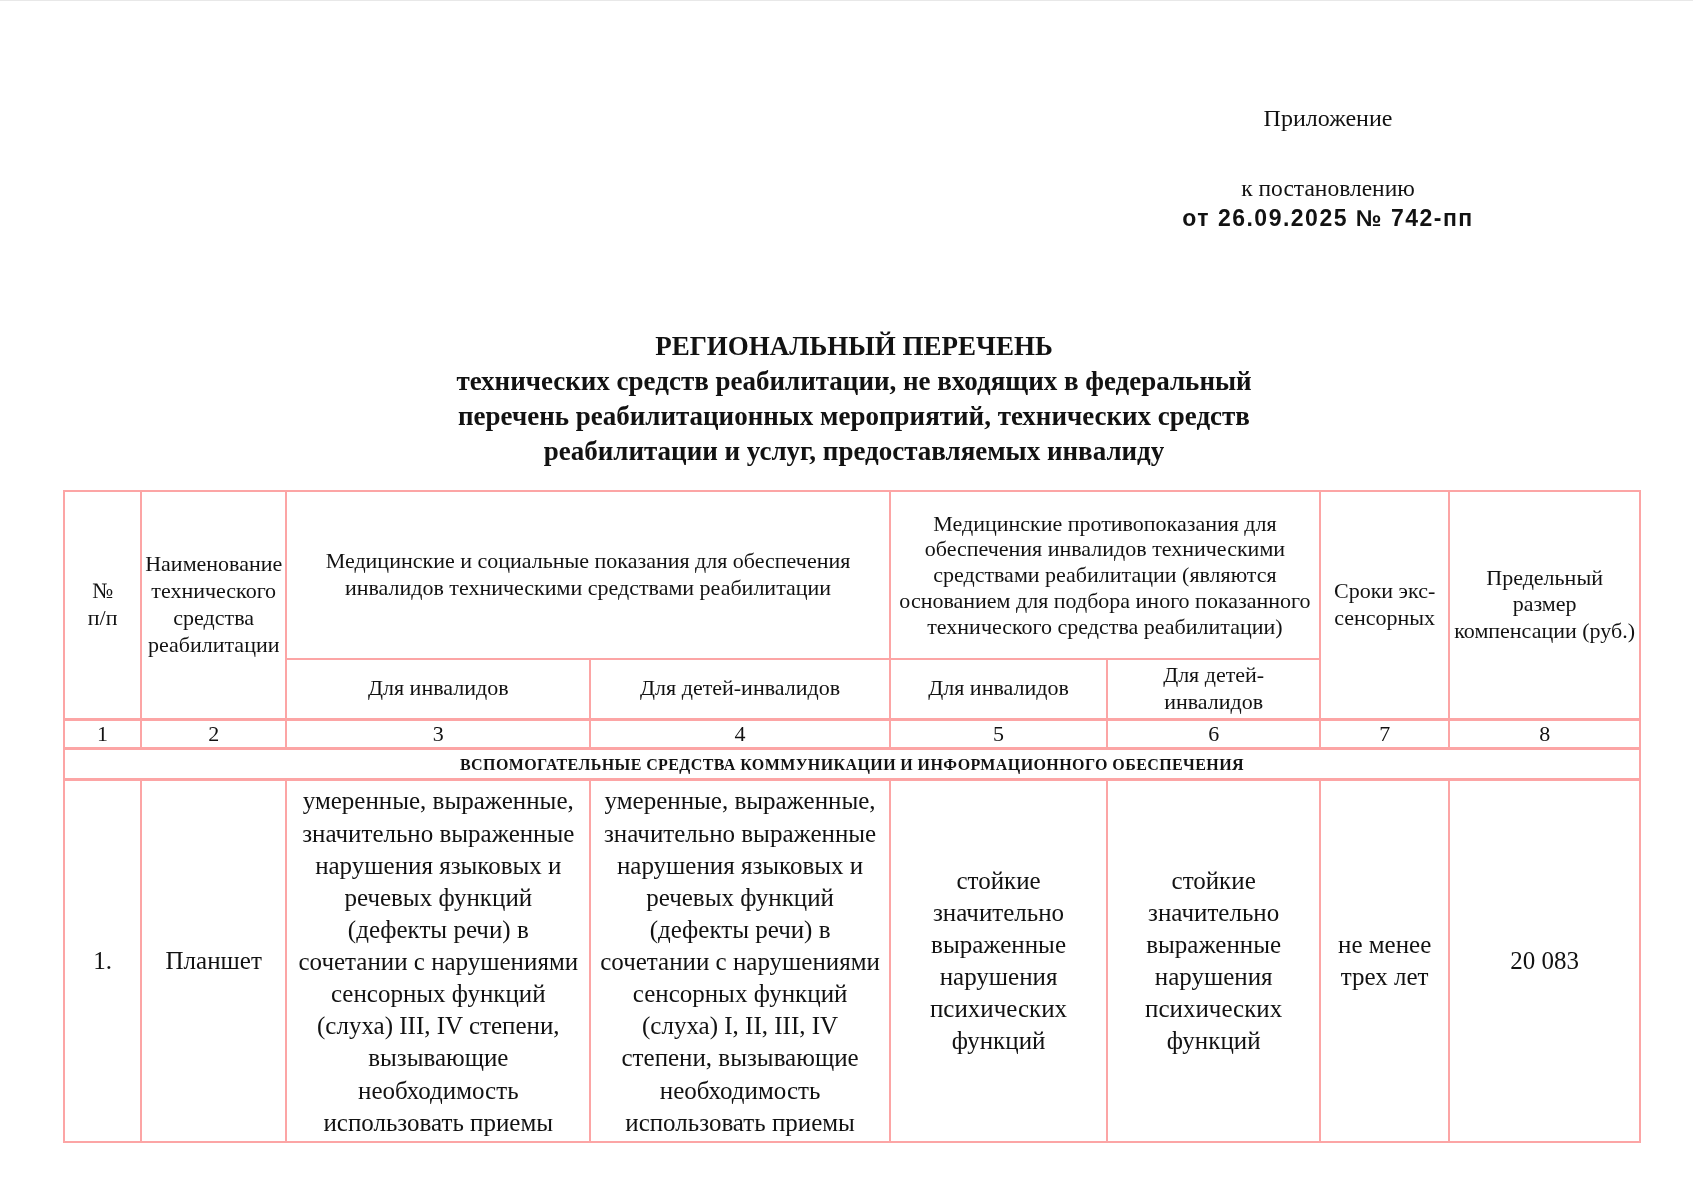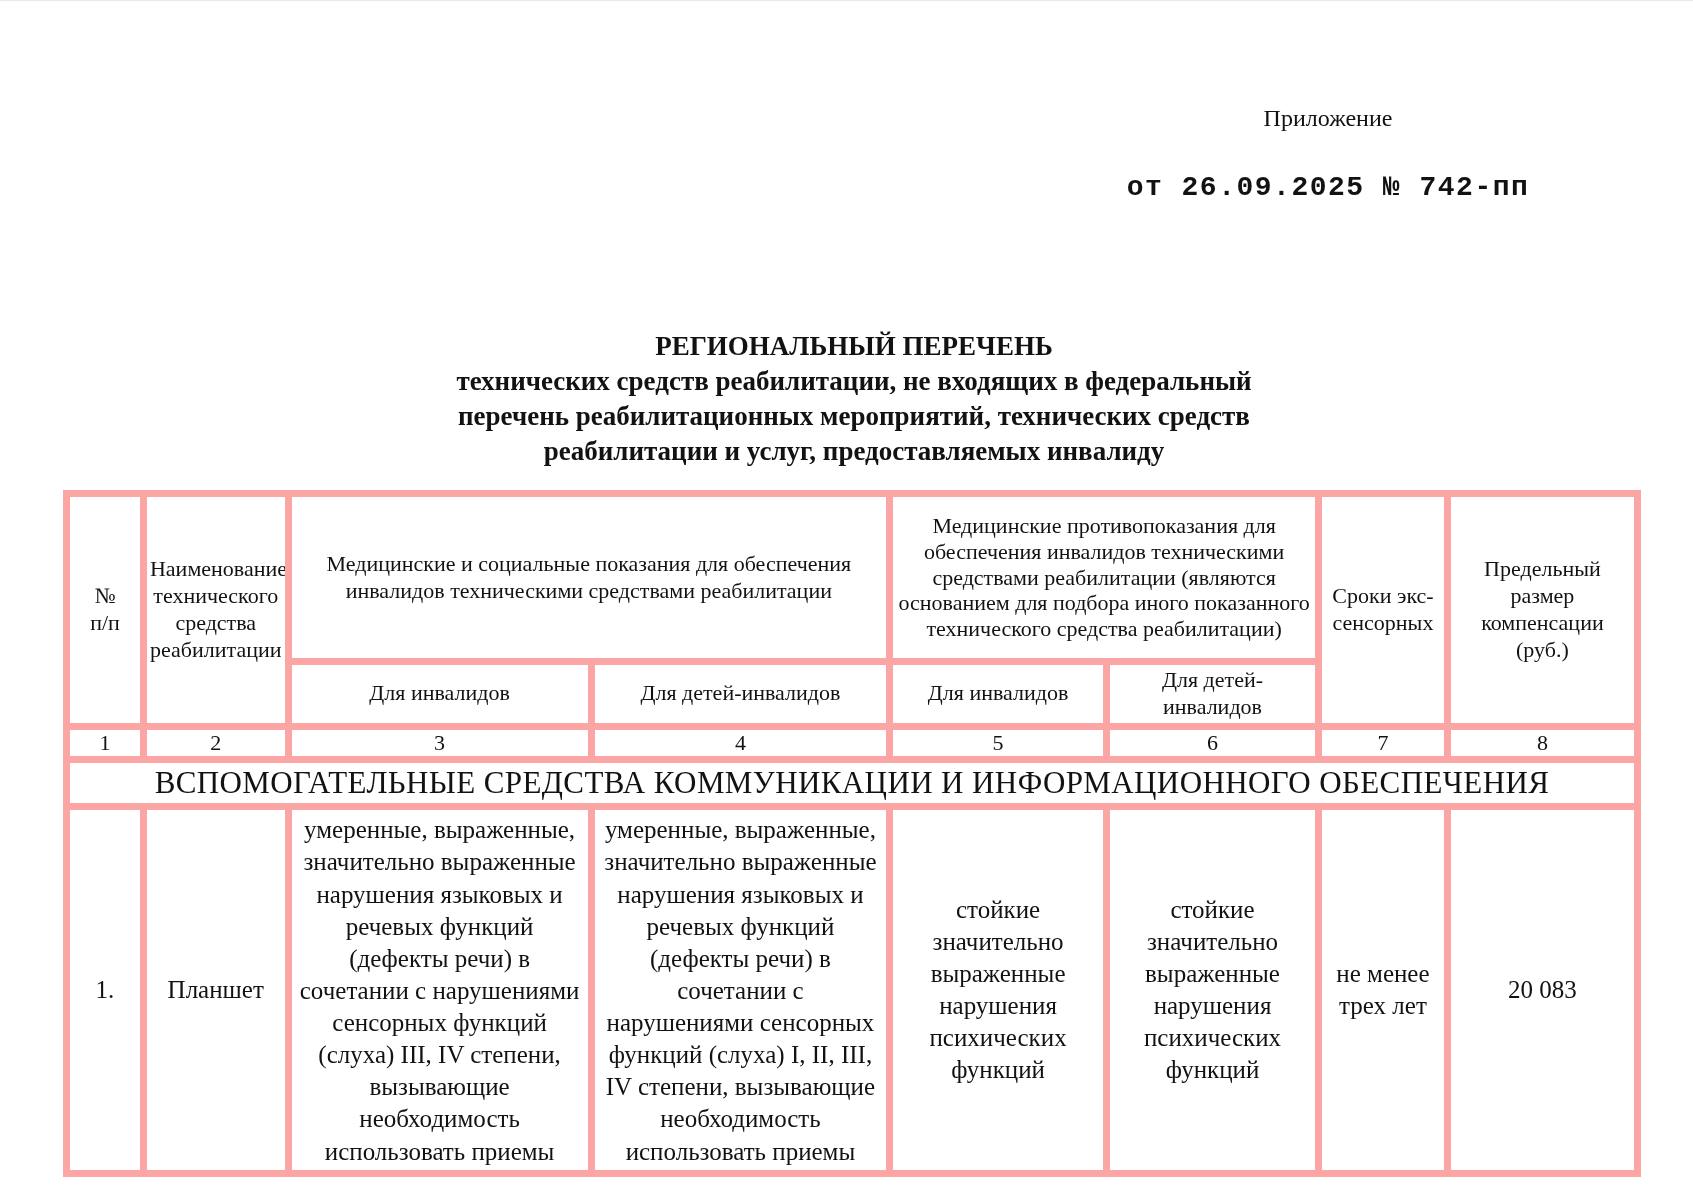--- a/index.html
+++ b/index.html
@@ -18,23 +18,23 @@
   .annex-block {
     position: absolute;
     top: 102px;
     left: 1118px;
     width: 420px;
     text-align: center;
   }
   .annex-label { font-size: 24px; line-height: 30px; margin-bottom: 40px; }
   .annex-line { font-size: 23.5px; line-height: 30px; }
   .annex-date {
-    font-family: Liberation Mono, monospace;
+    font-family: Liberation Sans, sans-serif;
     font-weight: bold;
-    font-size: 28px;
+    font-size: 23px;
     line-height: 30px;
     letter-spacing: 1.5px;
   }
 
   
   .title-block {
     position: absolute;
     top: 328px;
     left: 0;
     width: 1708px;
@@ -47,54 +47,55 @@
   
   .doc-table {
     position: absolute;
     top: 489px;
     left: 63px;
     width: 1578px;
     border-collapse: collapse;
     table-layout: fixed;
   }
   .doc-table td {
-    border: 7px solid #fca5a5;
+    border: 2px solid #fca5a5;
     text-align: center;
     vertical-align: middle;
     padding: 2px 6px;
     font-size: 22px;
     line-height: 1.22;
     overflow: hidden;
   }
   tr.hdr-a  { height: 168px; }
   tr.hdr-b  { height: 57px; }
   tr.num-row { height: 29px; }
   tr.num-row td { border-top-width: 3px; padding: 0 2px; }
   tr.section-row { height: 31px; }
   tr.section-row td {
-    font-weight: normal;
-    font-size: 31px;
+    font-weight: bold;
+    font-size: 16px;
     letter-spacing: 0.4px;
     border-top-width: 3px;
     border-bottom-width: 3px;
     padding: 1px 2px;
   }
   tr.data-row { height: 314px; }
   tr.data-row td { font-size: 25px; line-height: 1.285; }
   .cell-top { vertical-align: top !important; padding-top: 4px !important; }
   .pre { white-space: pre-line; }
   .tight { padding-left: 3px !important; padding-right: 3px !important; }
 </style>
 </head>
 <body>
 
 <div class="page">
 
   <div class="annex-block">
     <div class="annex-label">Приложение</div>
+    <div class="annex-line">к постановлению</div>
     <div class="annex-date">от 26.09.2025 № 742-пп</div>
   </div>
 
   <div class="title-block">
     <div>РЕГИОНАЛЬНЫЙ ПЕРЕЧЕНЬ</div>
     <div>технических средств реабилитации, не входящих в федеральный</div>
     <div>перечень реабилитационных мероприятий, технических средств</div>
     <div>реабилитации и услуг, предоставляемых инвалиду</div>
   </div>
 

